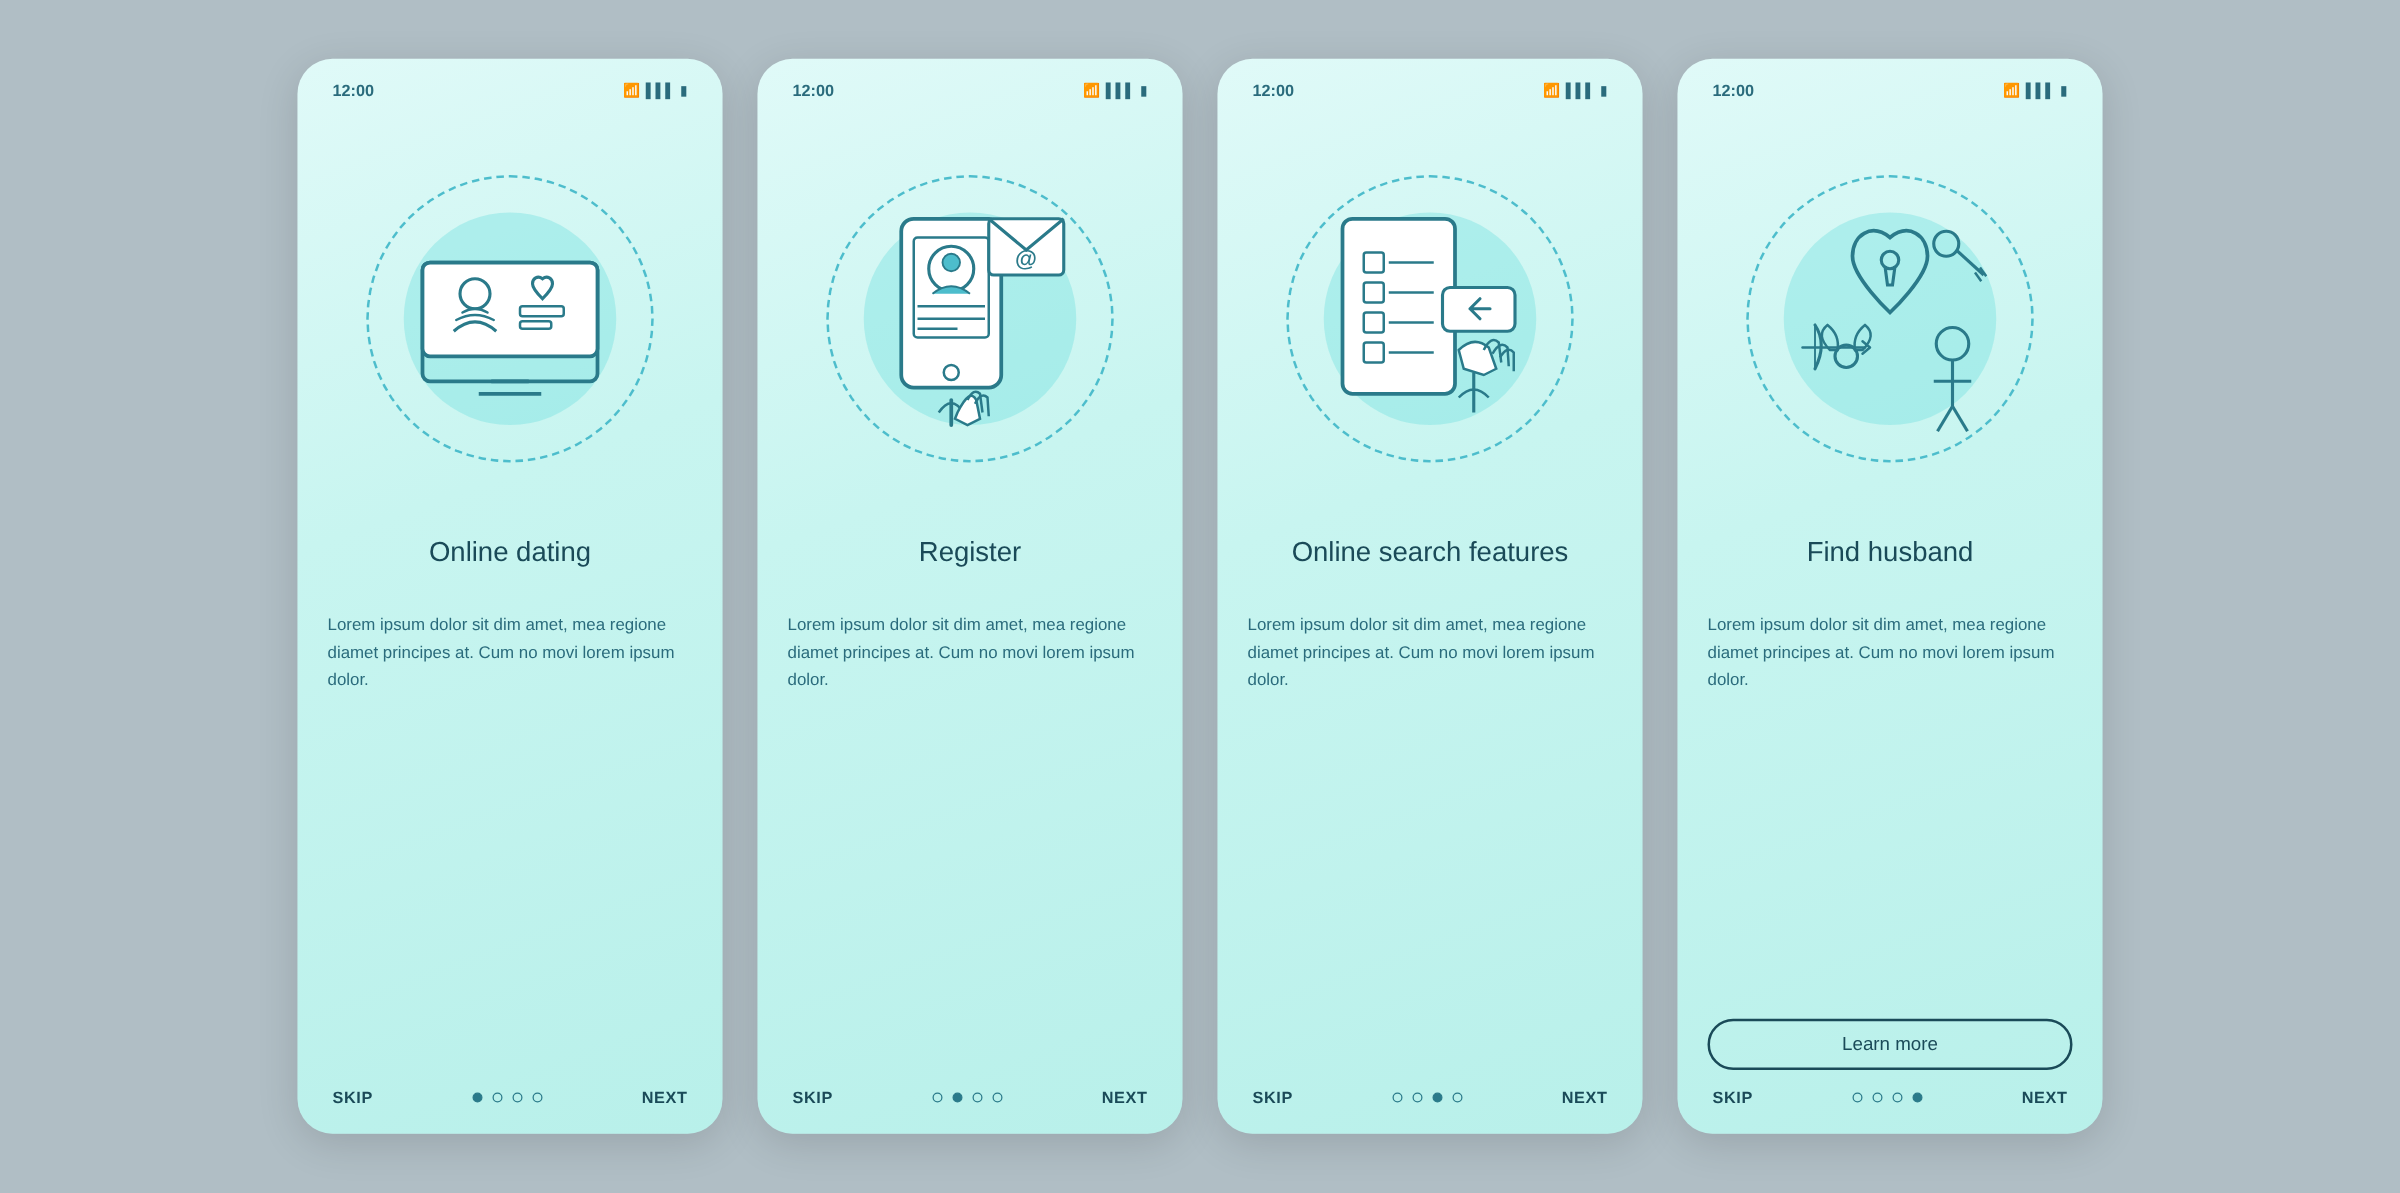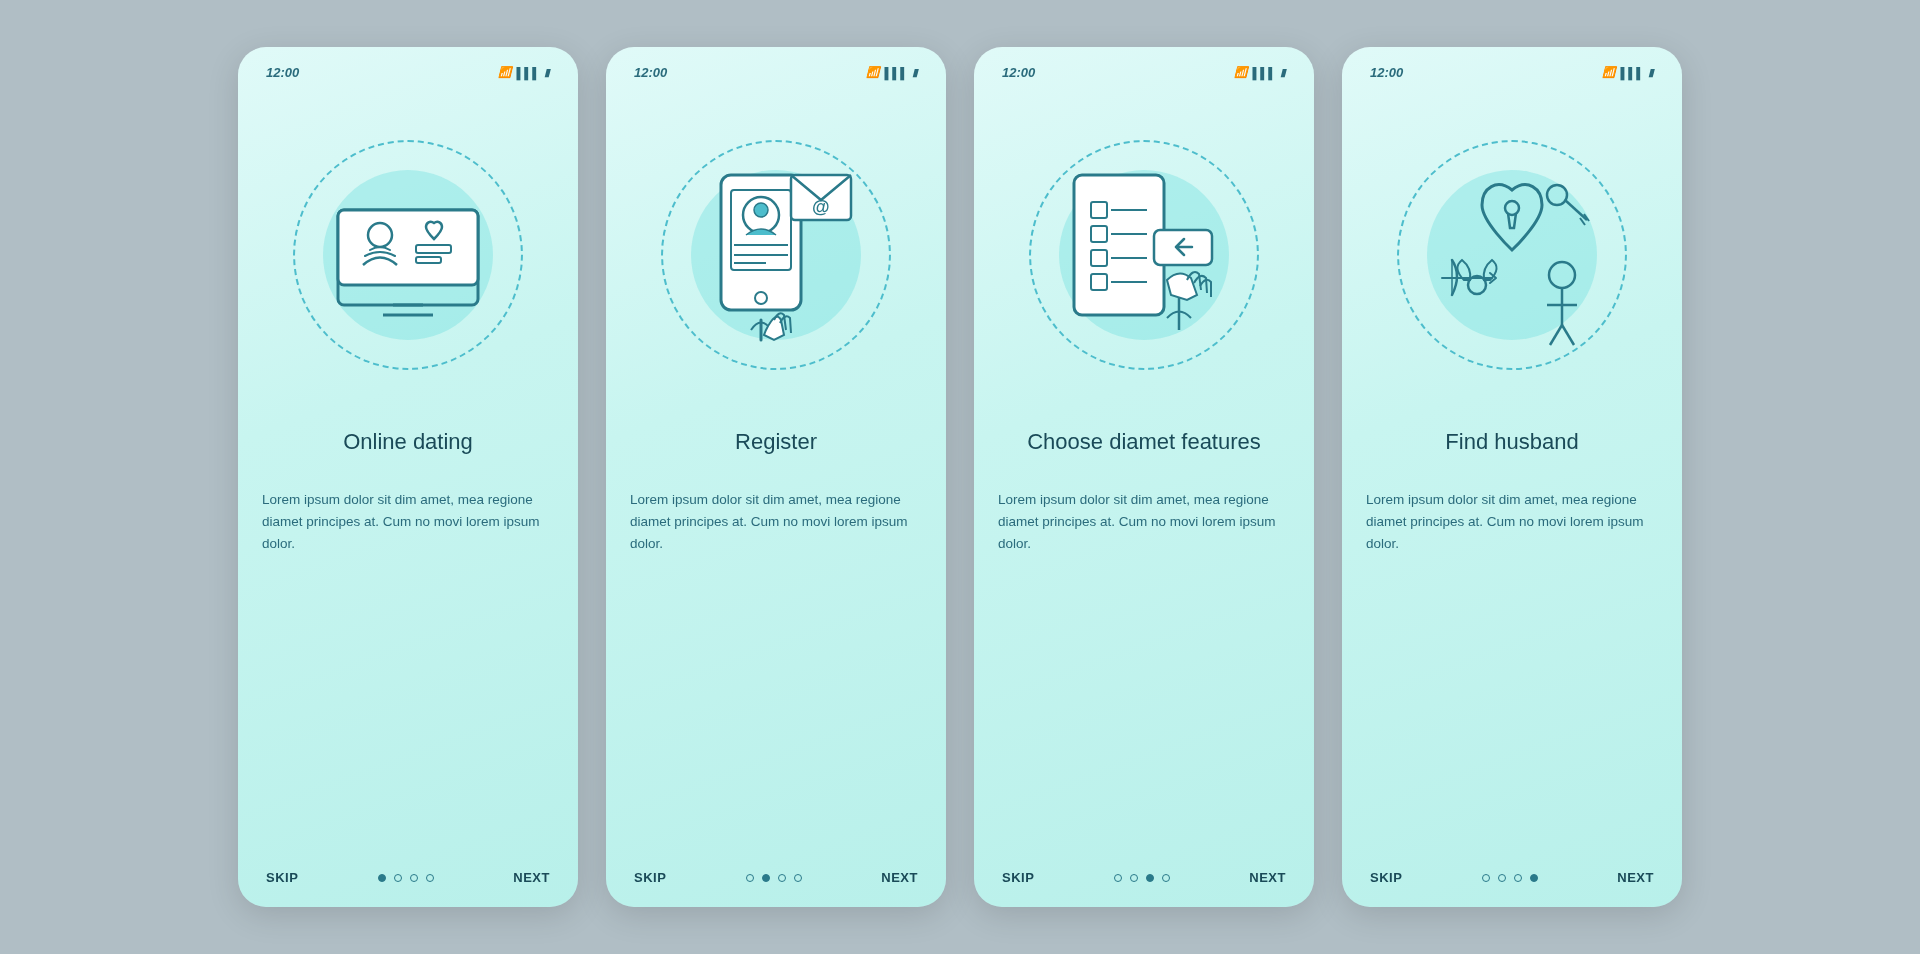--- a/index.html
+++ b/index.html
@@ -37,21 +37,20 @@
     }
 
     
     .status-bar {
       width: 100%;
       display: flex;
       justify-content: space-between;
       align-items: center;
       margin-bottom: 10px;
       padding: 0 4px;
-      font-style: italic;
     }
     .status-time {
       font-size: 13px;
       font-weight: 600;
       color: #2a6b7c;
     }
     .status-icons {
       display: flex;
       gap: 4px;
       align-items: center;
@@ -324,21 +323,21 @@
           <path d="M128 130 Q140 118 152 128 L158 145 L148 150 L132 145Z" fill="white" stroke="#2a7a8a" stroke-width="2"></path>
           <path d="M148 130 Q154 118 160 124 L162 140" fill="none" stroke="#2a7a8a" stroke-width="2"></path>
           <path d="M155 133 Q161 122 167 128 L168 143" fill="none" stroke="#2a7a8a" stroke-width="2"></path>
           <path d="M161 136 Q167 126 172 132 L172 147" fill="none" stroke="#2a7a8a" stroke-width="2"></path>
           <line x1="140" y1="148" x2="140" y2="180" stroke="#2a7a8a" stroke-width="2.5"></line>
           <path d="M128 168 Q140 155 152 168" fill="none" stroke="#2a7a8a" stroke-width="2"></path>
         </svg>
       </div>
     </div>
 
-    <div class="screen-title">Choose diamet features</div>
+    <div class="screen-title">Online search features</div>
     <div class="screen-body">Lorem ipsum dolor sit dim amet, mea regione diamet principes at. Cum no movi lorem ipsum dolor.</div>
 
     <div class="nav-bar">
       <span class="nav-skip">SKIP</span>
       <div class="nav-dots">
         <div class="dot"></div>
         <div class="dot"></div>
         <div class="dot active"></div>
         <div class="dot"></div>
       </div>
@@ -388,20 +387,21 @@
           <line x1="145" y1="155" x2="175" y2="155" stroke="#2a7a8a" stroke-width="2.5"></line>
           <line x1="160" y1="175" x2="148" y2="195" stroke="#2a7a8a" stroke-width="2.5"></line>
           <line x1="160" y1="175" x2="172" y2="195" stroke="#2a7a8a" stroke-width="2.5"></line>
         </svg>
       </div>
     </div>
 
     <div class="screen-title">Find husband</div>
     <div class="screen-body">Lorem ipsum dolor sit dim amet, mea regione diamet principes at. Cum no movi lorem ipsum dolor.</div>
 
+    <button class="learn-more-btn">Learn more</button>
 
     <div class="nav-bar">
       <span class="nav-skip">SKIP</span>
       <div class="nav-dots">
         <div class="dot"></div>
         <div class="dot"></div>
         <div class="dot"></div>
         <div class="dot active"></div>
       </div>
       <span class="nav-next">NEXT</span>

